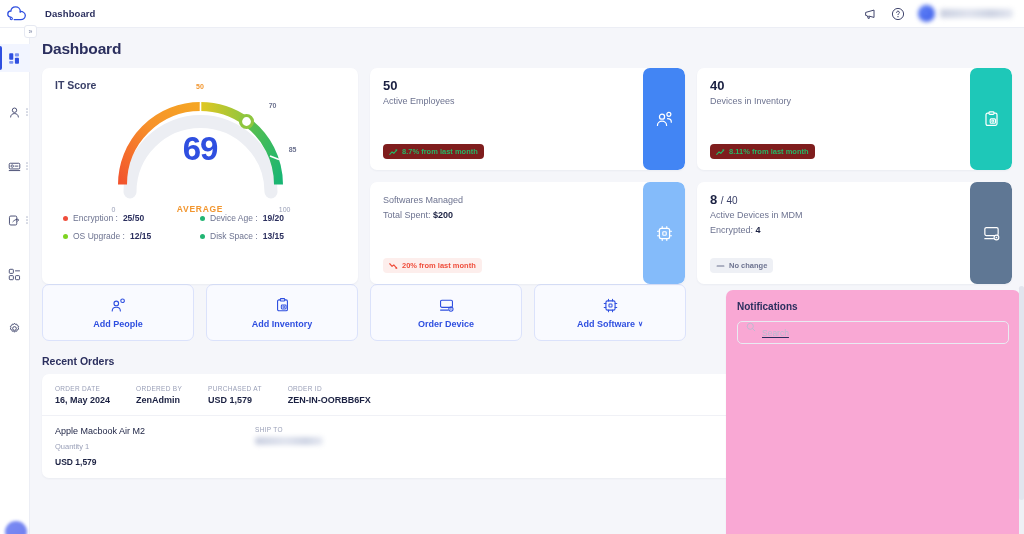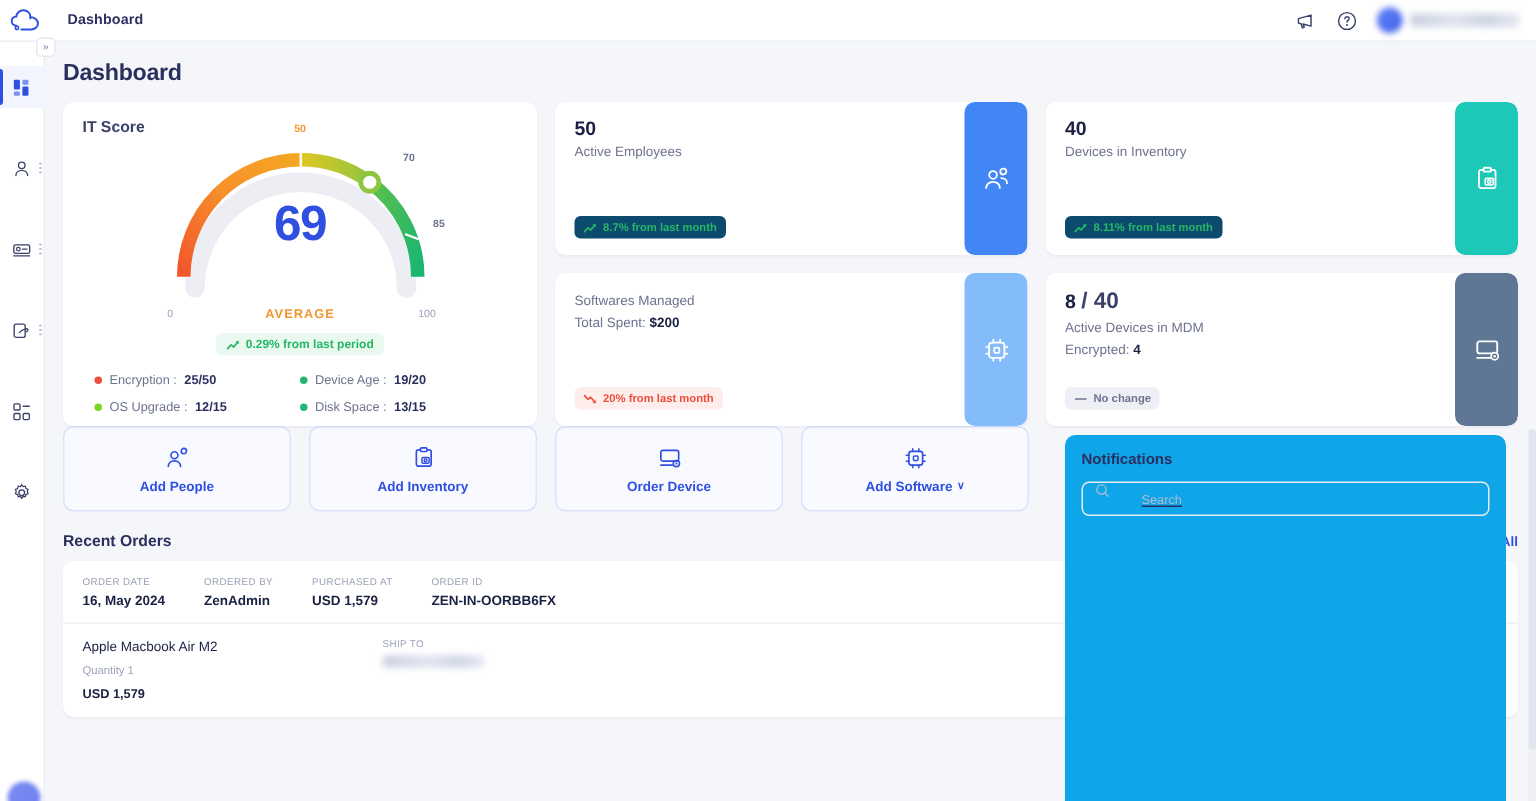--- a/index.html
+++ b/index.html
@@ -116,30 +116,30 @@
   .dot { width: 5px; height: 5px; border-radius: 50%; flex: none; }
 
   
   .stat-col { display: flex; flex-direction: column; gap: 12px; }
   .stat-card {
     position: relative; width: 315px; height: 102px;
     background: #fff; border-radius: 7px; box-shadow: 0 1px 2px rgba(40,50,90,.05);
     padding: 11px 13px; overflow: hidden;
   }
   .stat-num { font-size: 13px; font-weight: 700; color: #1b2142; line-height: 1.1; }
-  .stat-num small { font-size: 15px; font-weight: 700; color: #3a4068; }
+  .stat-num small { font-size: 10px; font-weight: 400; color: #3a4068; }
   .stat-label { font-size: 9px; color: #6d7390; margin-top: 3px; }
   .stat-sub { font-size: 9px; color: #6d7390; margin-top: 5px; }
   .stat-sub b { color: #1b2142; font-weight: 700; }
   .stat-pill {
     position: absolute; left: 13px; bottom: 11px;
     display: inline-flex; align-items: center; gap: 4px;
     border-radius: 4px; font-size: 7.5px; font-weight: 600; padding: 3px 6px;
   }
-  .pill-up { background: #0c4a6e; color: #25b765; }
+  .pill-up { background: #7f1d1d; color: #25b765; }
   .pill-down { background: #fdeeec; color: #ef4e3c; }
   .pill-flat { background: #eef0f5; color: #6d7390; }
   .icon-strip {
     position: absolute; right: 0; top: 0; width: 42px; height: 102px;
     border-radius: 7px; display: flex; align-items: center; justify-content: center;
   }
 
   
   .section-title { font-size: 10.5px; font-weight: 600; color: #3a4068; padding: 12px 0 7px 12px; }
   .qa-row { display: flex; gap: 12px; padding: 0 12px; }
@@ -182,27 +182,27 @@
   .status-badge {
     position: absolute; right: 13px; bottom: 13px;
     display: inline-flex; align-items: center; gap: 4px;
     background: #fdeeec; color: #ef4e3c; border-radius: 4px;
     font-size: 8px; font-weight: 600; padding: 3px 7px;
   }
   .status-badge .sdot { width: 4px; height: 4px; border-radius: 50%; background: #ef4e3c; }
 
   
   .notif {
-    position: absolute; right: 20px; top: 262px; width: 294px; height: 244px;
-    background: #0ea5e9; border-radius: 7px 7px 0 0; box-shadow: 0 1px 2px rgba(40,50,90,.05);
+    position: absolute; right: 4px; top: 262px; width: 294px; height: 244px;
+    background: #f9a8d4; border-radius: 7px 7px 0 0; box-shadow: 0 1px 2px rgba(40,50,90,.05);
     padding: 11px 11px 0 11px;
   }
   .notif-title { font-size: 10px; font-weight: 700; color: #2b2f5e; margin-bottom: 9px; }
   .search-box {
-    display: flex; gap: 21px;
+    display: flex; gap: 6px;
     border: 1px solid #e9ebf2; border-radius: 5px; height: 23px; padding: 0 8px; text-decoration: underline;
   }
   .search-input {
     border: 0; outline: 0; flex: 1; font-size: 8.5px; color: #2b2f5e;
     font-family: "Liberation Sans", sans-serif; background: transparent;
   }
   .search-input::placeholder { color: #b6bccf; }
   .scroll-track {
     position: absolute; right: 0; top: 258px; width: 5px; height: 276px;
     background: #eef0f5; border-radius: 3px;
@@ -350,29 +350,20 @@
           </svg>
           <div class="gauge-val">69</div>
           <div class="g-lab l0">0</div>
           <div class="g-lab l50">50</div>
           <div class="g-lab l70">70</div>
           <div class="g-lab l85">85</div>
           <div class="g-lab l100">100</div>
           <div class="avg-lab">AVERAGE</div>
         </div>
 
-        <div class="trend-row">
-          <span class="trend-pill">
-            <svg width="9" height="8" viewBox="0 0 12 10">
-              <path d="M1 8.2l3.1-3.4 2.3 2 3.4-4.1" fill="none" stroke="#25b765" stroke-width="1.5" stroke-linecap="round" stroke-linejoin="round"></path>
-              <path d="M11 1.2l-.3 3.1-2.8-2.2z" fill="#25b765"></path>
-            </svg>
-            <span>0.29% from last period</span>
-          </span>
-        </div>
 
         <div class="legend">
           <div class="leg-item">
             <span class="dot" style="background:#ef4e3c"></span>
             <span>Encryption :</span>
             <b>25/50</b>
           </div>
           <div class="leg-item">
             <span class="dot" style="background:#22b573"></span>
             <span>Device Age :</span>

